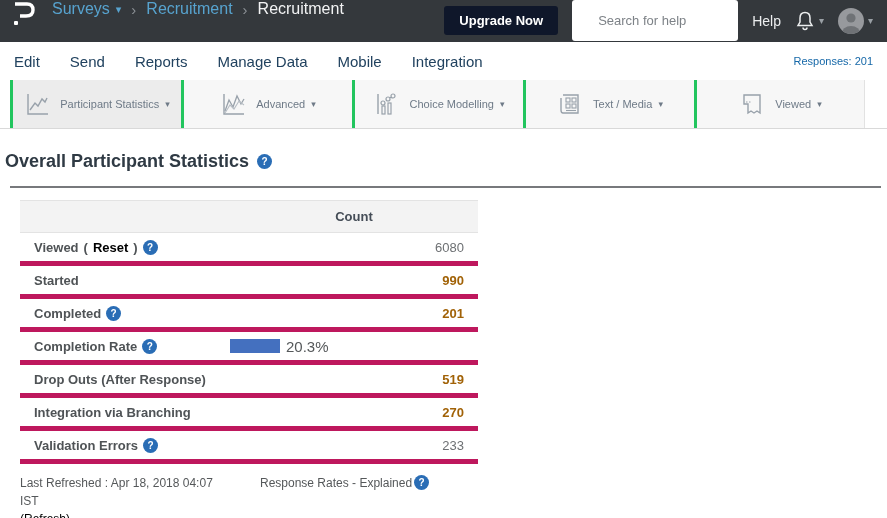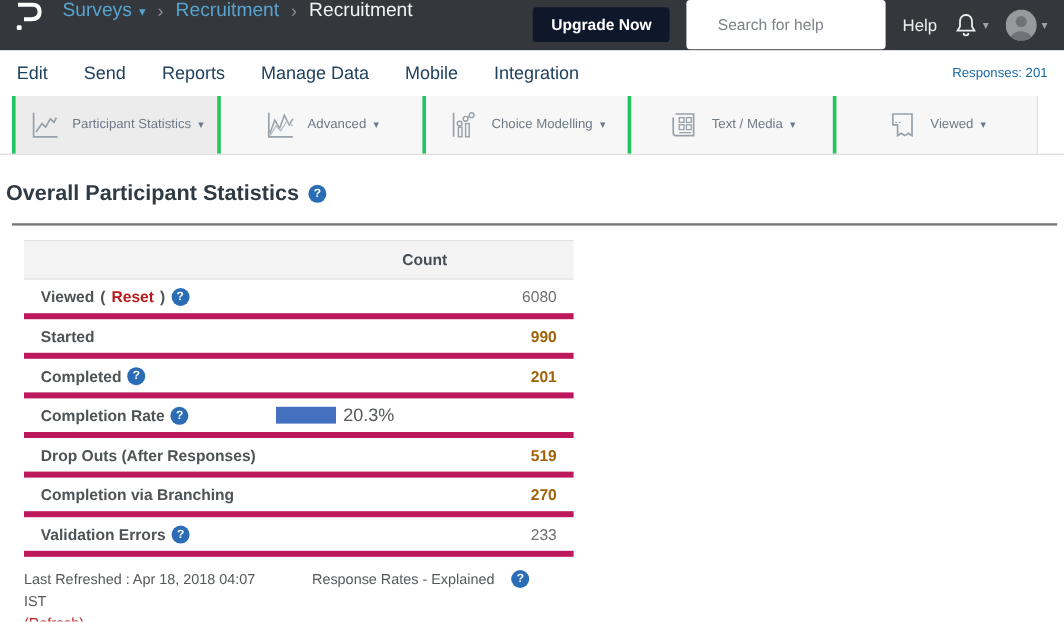--- a/index.html
+++ b/index.html
@@ -60,30 +60,30 @@
     display:flex; align-items:center; }
   .thead .c1 { width:210px; }
   .thead .c2 { flex:1; display:flex; justify-content:center; font-weight:bold; color:#454d57; }
   .trow { height:33px; display:flex; align-items:center; border-bottom:5px solid #be185d; }
   .trow .c1 { width:210px; padding-left:14px; display:flex; align-items:center; gap:5px;
     font-weight:bold; color:#4f5356; white-space:nowrap; }
   .trow .c2 { flex:1; display:flex; justify-content:flex-end; padding-right:14px; }
   .trow .c2.left { justify-content:flex-start; padding-right:0; align-items:center; gap:6px; }
   .val-strong { font-weight:bold; color:#a16207; }
   .val-muted { color:#6d7073; }
-  .reset-link, .refresh-link { color:#b91c1c; cursor:pointer; text-decoration:none; font-weight:bold; }
+  .reset-link, .refresh-link { color:#000000; cursor:pointer; text-decoration:none; font-weight:bold; }
   .rate-bar { height:14px; background:#4470bf; }
   .rate-label { font-size:15px; color:#55585a; }
 
   
   .tfooter { margin:10px 0 0 20px; display:flex; align-items:flex-start; gap:28px;
     font-size:12px; color:#55585a; }
   .refresh-block { max-width:212px; line-height:1.5; }
   .refresh-block .refresh-link { display:block; font-weight:normal; }
-  .rates-block { display:flex; align-items:center; gap:14px; margin-top:1px; }
+  .rates-block { display:flex; align-items:center; gap:2px; margin-top:1px; }
 </style>
 </head>
 <body>
 
 <div class="topbar">
   <svg class="logo" viewBox="0 0 24 28">
     <path d="M3 4 H15 Q21 4 21 10 Q21 16 14 16 H8" fill="none" stroke="#ffffff" stroke-width="3.4"></path>
     <rect x="2" y="21" width="4" height="4" rx="1" fill="#ffffff"></rect>
   </svg>
   <div class="crumb">
@@ -247,30 +247,30 @@
         <span class="help-badge">?</span>
       </div>
       <div class="c2 left">
         <div class="rate-bar" id="rate-bar" style="width: 50px;"></div>
         <span class="rate-label">20.3%</span>
       </div>
     </div>
 
     <div class="trow">
       <div class="c1">
-          <span>Drop Outs (After Responses)</span>
+          <span>Drop Outs (After Response)</span>
         </div>
       <div class="c2">
           <span class="val-strong">519</span>
         </div>
     </div>
 
     <div class="trow">
       <div class="c1">
-          <span>Completion via Branching</span>
+          <span>Integration via Branching</span>
         </div>
       <div class="c2">
           <span class="val-strong">270</span>
         </div>
     </div>
 
     <div class="trow">
       <div class="c1">
         <span>Validation Errors</span>
         <span class="help-badge">?</span>

